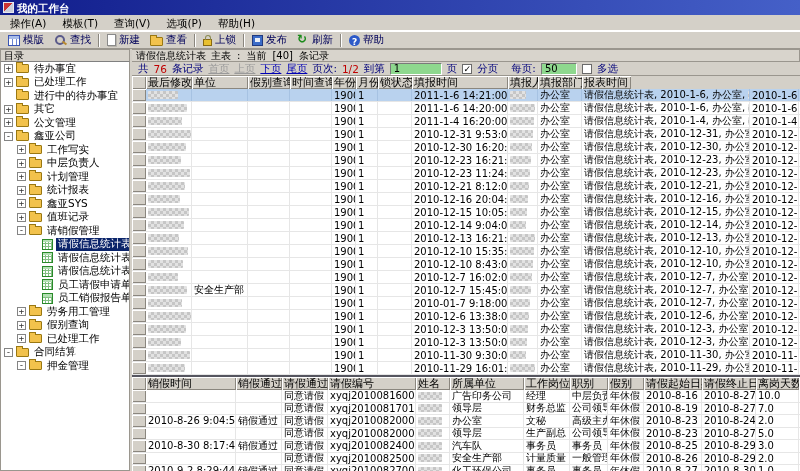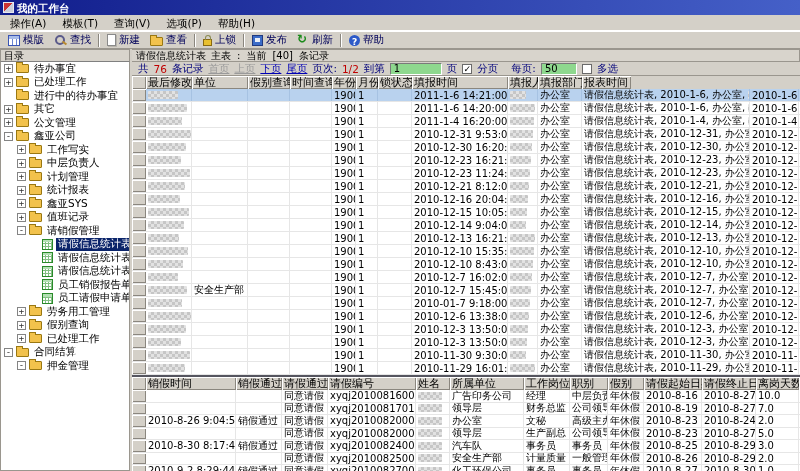--- a/index.html
+++ b/index.html
@@ -248,27 +248,27 @@
           <div class="tree-row">
             <span class="t-indent" style="width: 29px;"></span>
             <span class="toggle-blank"></span>
             <span class="ticon ticon-grid"></span>
             <span class="tree-label">请假信息统计表_个人</span>
           </div>
           <div class="tree-row">
             <span class="t-indent" style="width: 29px;"></span>
             <span class="toggle-blank"></span>
             <span class="ticon ticon-grid"></span>
-            <span class="tree-label">员工销假报告单</span>
+            <span class="tree-label">员工请假申请单</span>
           </div>
           <div class="tree-row">
             <span class="t-indent" style="width: 29px;"></span>
             <span class="toggle-blank"></span>
             <span class="ticon ticon-grid"></span>
-            <span class="tree-label">员工请假申请单</span>
+            <span class="tree-label">员工销假报告单</span>
           </div>
           <div class="tree-row">
             <span class="t-indent" style="width: 16px;"></span>
             <span class="toggle">+</span>
             <span class="ticon ticon-folder"></span>
             <span class="tree-label">劳务用工管理</span>
           </div>
           <div class="tree-row">
             <span class="t-indent" style="width: 16px;"></span>
             <span class="toggle">+</span>

